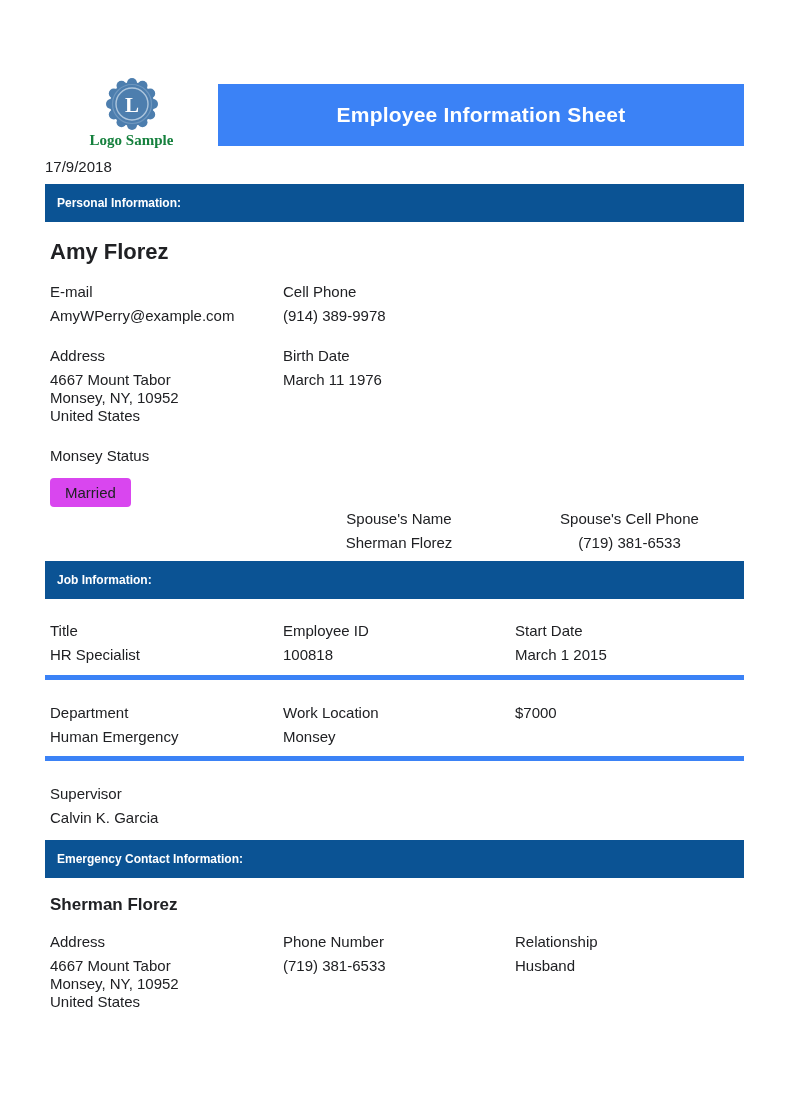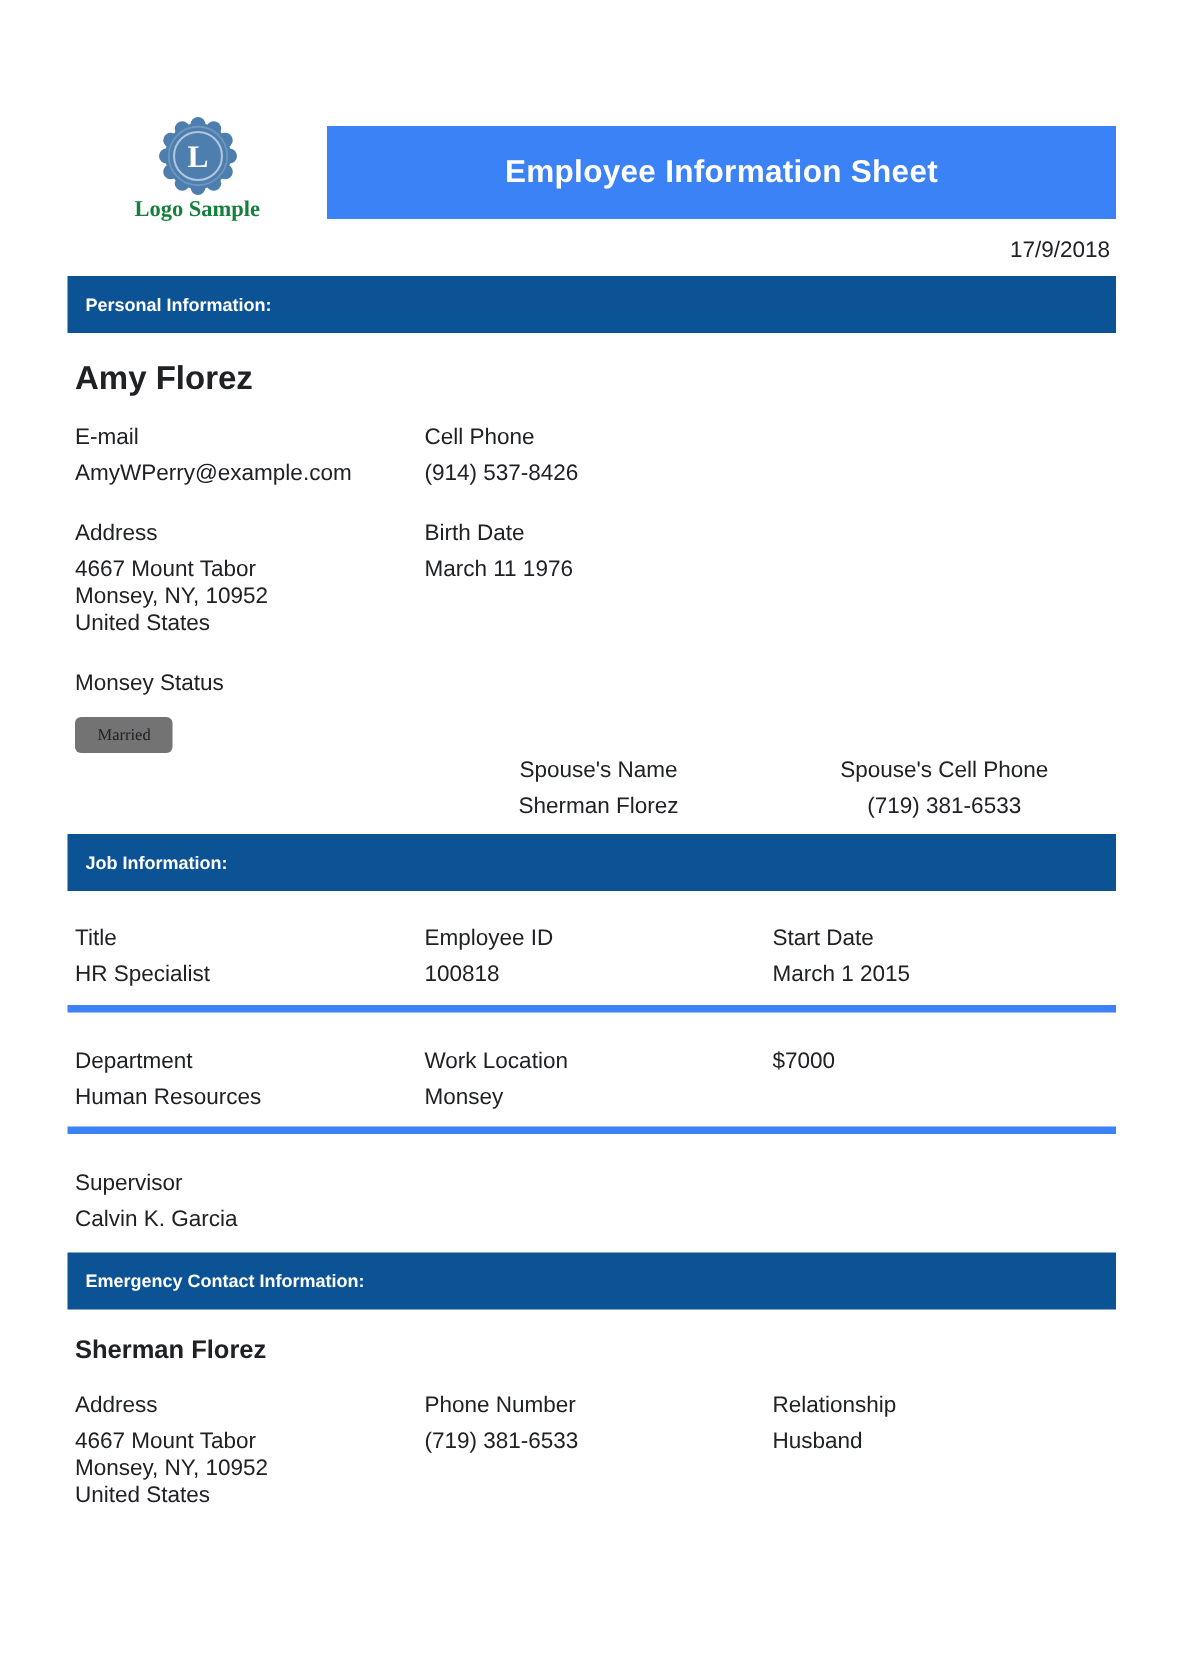--- a/index.html
+++ b/index.html
@@ -42,21 +42,21 @@
     justify-content: center;
   }
   .title-bar span {
     color: #ffffff;
     font-size: 21px;
     font-weight: 700;
     letter-spacing: 0.2px;
   }
   .date-row {
     margin: 9px 46px 0 45px;
-    text-align: right;
+    text-align: left;
     font-size: 15px;
     padding-right: 4px;
   }
   
   .section-bar {
     margin: 0 46px 0 45px;
     height: 38px;
     line-height: 38px;
     background: #0b5394;
     color: #ffffff;
@@ -85,26 +85,25 @@
     display: grid;
     grid-template-columns: 233px 232px 1fr;
   }
   .row-m { margin-top: 18px; }
   .row-m2 { margin-top: 22px; }
   .row-m3 { margin-top: 3px; text-align: center; }
   .field-label { font-size: 15px; line-height: 18px; margin-bottom: 6px; }
   .field-value { font-size: 15px; line-height: 18px; }
   .chip {
     display: inline-block;
-    background: #737373;
+    background: #d946ef;
     border-radius: 4px;
     padding: 6px 15px;
-    font-size: 11px;
+    font-size: 15px;
     margin-top: 7px;
-    font-family: Liberation Serif, serif;
   }
   
   .job-row {
     margin: 0 46px 0 45px;
     padding: 23px 0 3px 5px;
     border-bottom: 5px solid #3b82f6;
   }
   .job-row .field-grid { grid-template-columns: 233px 232px 1fr; }
   .job-row-2 { padding-top: 24px; padding-bottom: 2px; }
   .job-row-plain {
@@ -155,21 +154,21 @@
   <div class="content">
     <div class="person-name">Amy Florez</div>
 
     <div class="field-grid row-m">
       <div>
         <div class="field-label">E-mail</div>
         <div class="field-value">AmyWPerry@example.com</div>
       </div>
       <div>
         <div class="field-label">Cell Phone</div>
-        <div class="field-value">(914) 537-8426</div>
+        <div class="field-value">(914) 389-9978</div>
       </div>
       <div></div>
     </div>
 
     <div class="field-grid row-m2">
       <div>
         <div class="field-label">Address</div>
         <div class="field-value">4667 Mount Tabor</div>
         <div class="field-value">Monsey, NY, 10952</div>
         <div class="field-value">United States</div>
@@ -216,21 +215,21 @@
         <div class="field-value">March 1 2015</div>
       </div>
     </div>
     <div class="spacer-8"></div>
   </div>
 
   <div class="job-row job-row-2">
     <div class="field-grid">
       <div>
         <div class="field-label">Department</div>
-        <div class="field-value">Human Resources</div>
+        <div class="field-value">Human Emergency</div>
       </div>
       <div>
         <div class="field-label">Work Location</div>
         <div class="field-value">Monsey</div>
       </div>
       <div>
         <div class="field-value">$7000</div>
       </div>
     </div>
     <div class="spacer-8"></div>

